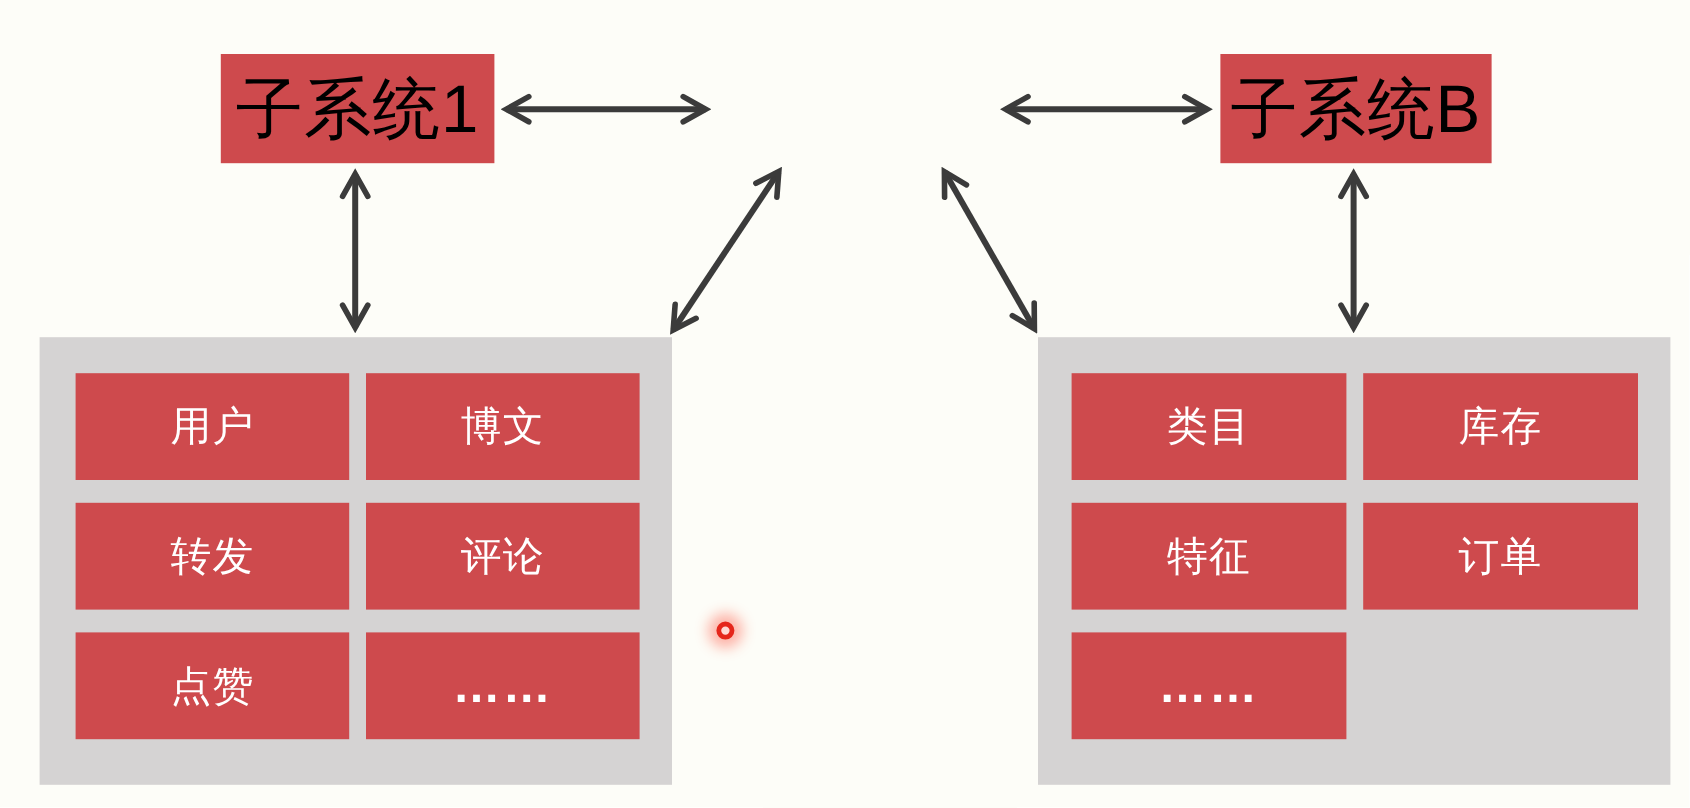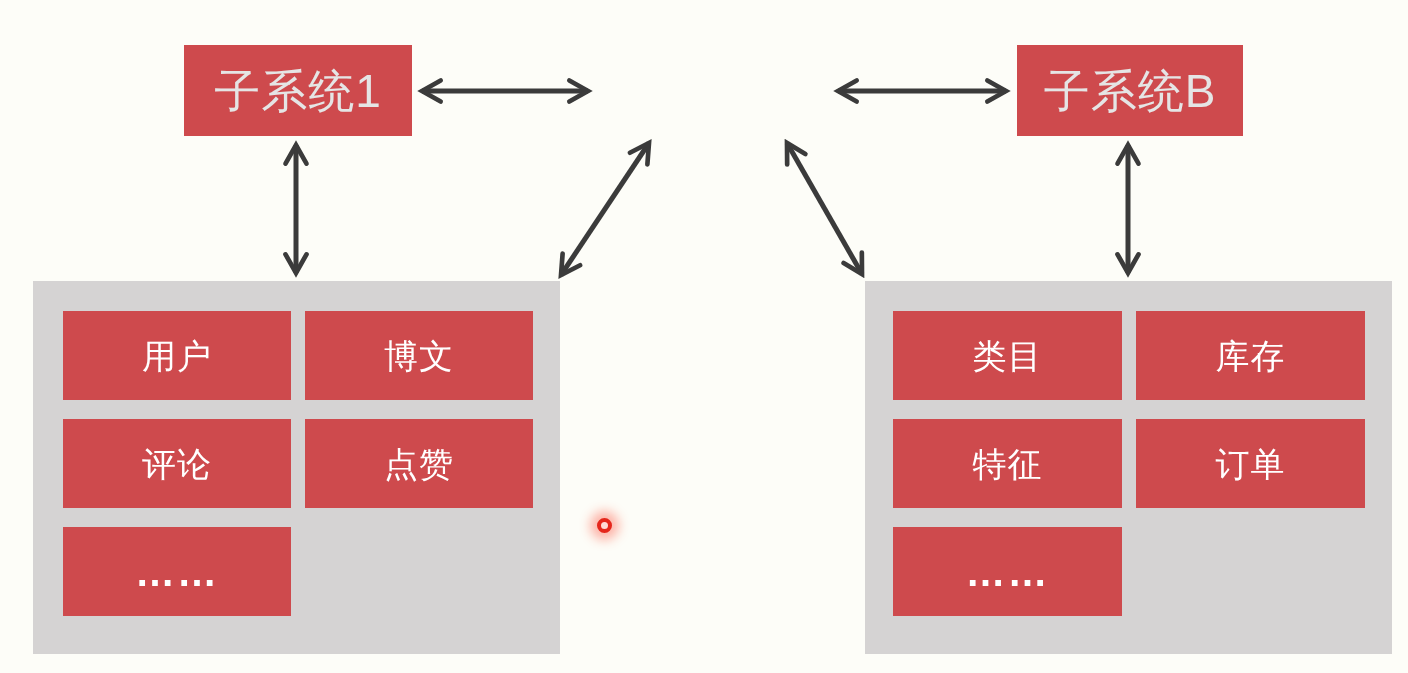--- a/index.html
+++ b/index.html
@@ -22,25 +22,25 @@
     height: 673px;
     pointer-events: none;
   }
   .arrow-line {
     stroke: #3b3b3b;
     stroke-width: 5;
   }
   .node {
     position: absolute;
     background: #ce4a4d;
-    color: #e5e5e5;
+    color: #000000;
     display: flex;
     align-items: center;
     justify-content: center;
-    font-size: 46px;
+    font-size: 56px;
     line-height: 1;
     letter-spacing: 1px;
   }
   #node-subsystem-1 { left: 184px; top: 45px; width: 228px; height: 91px; }
   #node-etl         { left: 600px; top: 45px; width: 228px; height: 92px; }
   #node-subsystem-b { left: 1017px; top: 45px; width: 226px; height: 91px; text-align: center; }
 
   .group {
     position: absolute;
     top: 281px;
@@ -113,20 +113,23 @@
   </div>
 
   <div class="group" id="group-left">
     <div class="entity">
         <span>用户</span>
       </div>
     <div class="entity">
         <span>博文</span>
       </div>
     <div class="entity">
+        <span>转发</span>
+      </div>
+    <div class="entity">
         <span>评论</span>
       </div>
     <div class="entity">
         <span>点赞</span>
       </div>
     <div class="entity dots">
         <span>……</span>
       </div>
   </div>
 

